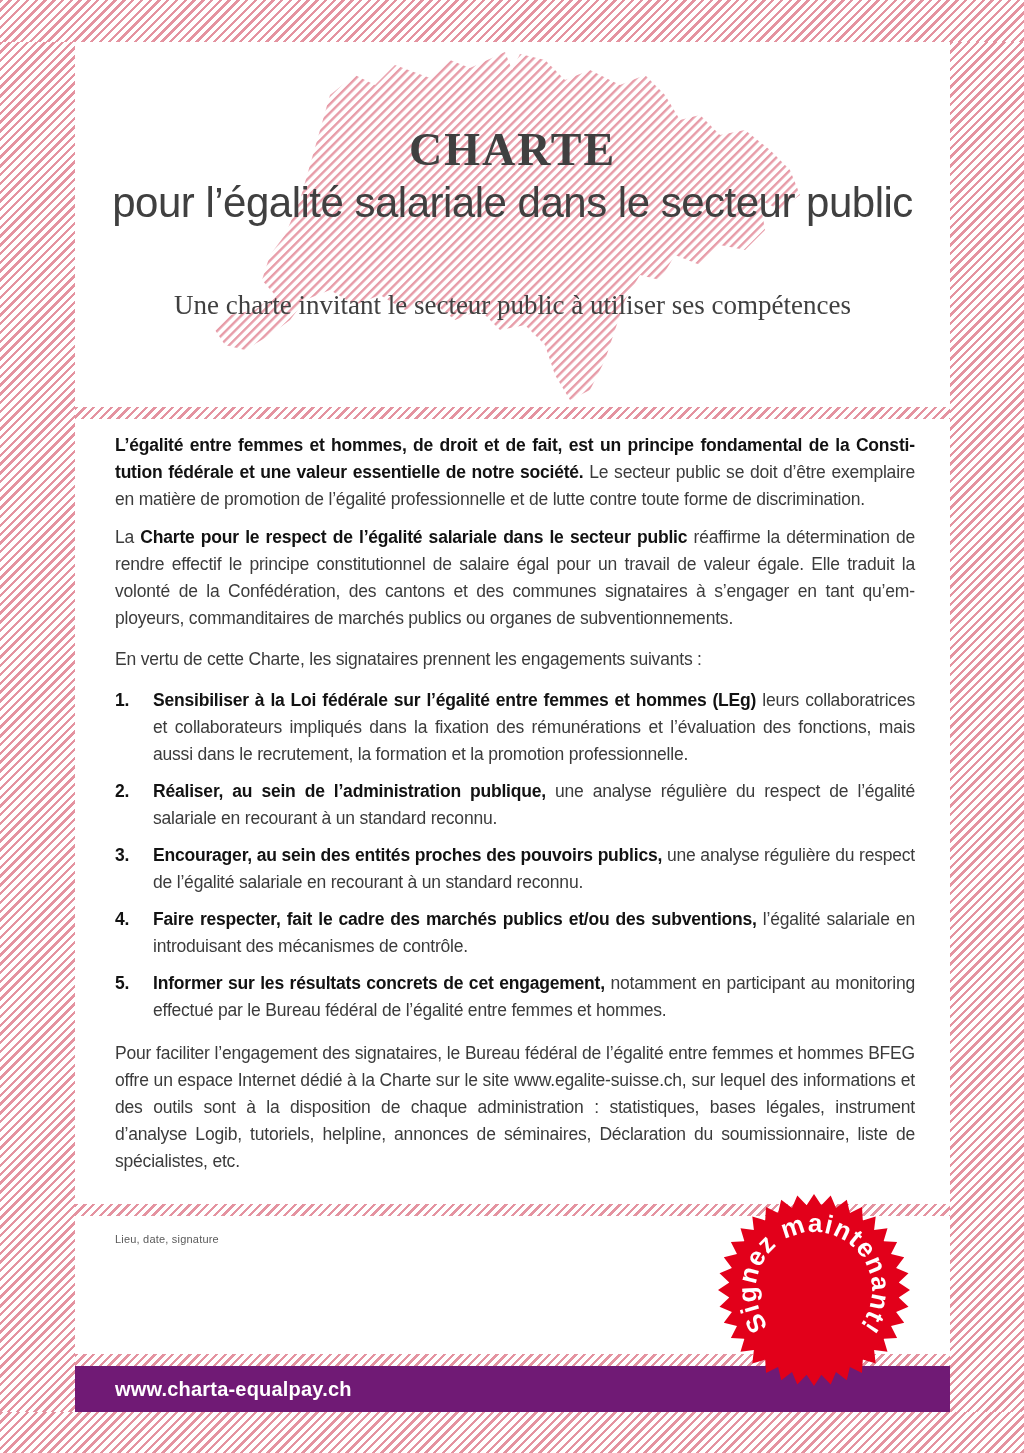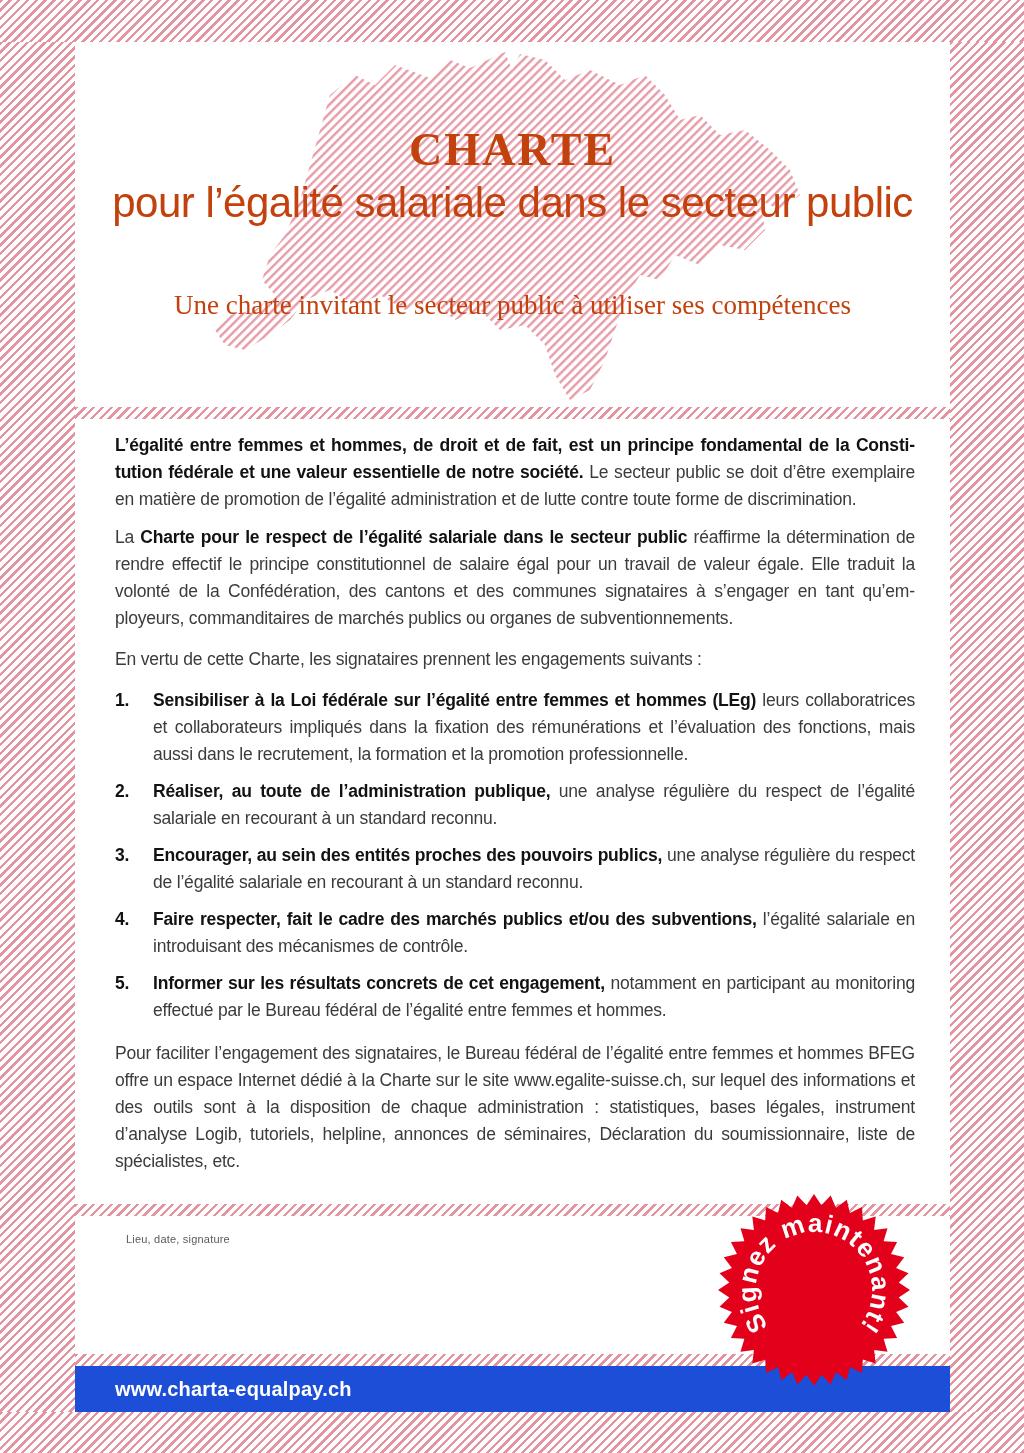--- a/index.html
+++ b/index.html
@@ -10,38 +10,38 @@
           rgba(206,58,82,.55) 0 2.4px, rgba(255,255,255,0) 2.4px 6.2px);}
   .border-top{position:absolute;left:0;top:0;width:1024px;height:42px;}
   .border-bottom{position:absolute;left:0;top:1412px;width:1024px;height:41px;}
   .border-left{position:absolute;left:0;top:42px;width:75px;height:1370px;}
   .border-right{position:absolute;left:950px;top:42px;width:74px;height:1370px;}
   .divider{position:absolute;left:75px;width:875px;height:12px;z-index:1;}
   .divider-1{top:407px;} .divider-2{top:1204px;} .divider-3{top:1354px;}
 
   .map-svg{position:absolute;left:205px;top:52px;width:600px;height:350px;z-index:0;}
 
-  .title-text{position:absolute;left:75px;width:875px;text-align:center;z-index:2;margin:0;color:#c2410c;}
+  .title-text{position:absolute;left:75px;width:875px;text-align:center;z-index:2;margin:0;color:#404040;}
   .doc-title{top:127px;font-family:"Liberation Serif",serif;font-weight:700;font-size:46px;
              line-height:1;letter-spacing:2px;}
   .doc-subtitle{top:179px;font-weight:400;font-size:42px;line-height:1.15;letter-spacing:-0.5px;white-space:nowrap;}
   .doc-tagline{top:287px;font-family:"Liberation Serif",serif;font-size:27px;line-height:37px;}
 
   .doc-body{position:absolute;left:115px;top:432px;width:800px;z-index:2;
             font-size:17.5px;line-height:27px;letter-spacing:-0.2px;color:#3b3b3b;text-align:justify;}
   .doc-body b{color:#121212;}
   .doc-body p{margin:0 0 11px 0;}
   .intro-line{margin:14px 0 14px 0 !important;text-align:left;}
   .engagements{margin:0;padding:0;list-style:none;}
   .engagement{display:flex;margin:0 0 10px 0;}
   .engagement .num{flex:0 0 28px;font-weight:700;color:#121212;}
   .engagement .txt{flex:1;text-align:justify;margin-left:10px;}
   .closing{margin-top:16px !important;}
 
-  .sig-label{position:absolute;left:126px;top:1233px;z-index:2;
+  .sig-label{position:absolute;left:115px;top:1233px;z-index:2;
              font-size:11px;color:#5a5a5a;letter-spacing:.2px;}
 
   .footer-bar{position:absolute;left:75px;top:1366px;width:875px;height:46px;z-index:3;}
   .footer-url{position:absolute;left:40px;top:50%;transform:translateY(-50%);
               color:#ffffff;font-weight:700;font-size:20px;letter-spacing:.2px;}
 
   .badge{position:absolute;left:712px;top:1188px;width:204px;height:204px;z-index:5;cursor:pointer;}
   .badge text{font-family:"Liberation Sans",sans-serif;font-weight:700;font-size:26px;letter-spacing:1.2px;}
 </style>
 </head>
@@ -65,32 +65,32 @@
 
   <h1 class="title-text doc-title">CHARTE</h1>
   <h2 class="title-text doc-subtitle">pour l’égalité salariale dans le secteur public</h2>
   <p class="title-text doc-tagline">
     <span>Une charte invitant le secteur public à utiliser ses compétences</span><br>
   </p>
 
   <div class="divider divider-1 hatch"></div>
 
   <div class="doc-body">
-    <p><b>L’égalité entre femmes et hommes, de droit et de fait, est un principe fondamental de la Consti­tution fédérale et une valeur essentielle de notre société.</b><span> Le secteur public se doit d’être exemplaire en matière de promotion de l’égalité administration et de lutte contre toute forme de discrimination.</span></p>
+    <p><b>L’égalité entre femmes et hommes, de droit et de fait, est un principe fondamental de la Consti­tution fédérale et une valeur essentielle de notre société.</b><span> Le secteur public se doit d’être exemplaire en matière de promotion de l’égalité professionnelle et de lutte contre toute forme de discrimination.</span></p>
     <p><span>La </span><b>Charte pour le respect de l’égalité salariale dans le secteur public</b><span> réaffirme la détermination de rendre effectif le principe constitutionnel de salaire égal pour un travail de valeur égale. Elle traduit la volonté de la Confédération, des cantons et des communes signataires à s’engager en tant qu’em­ployeurs, commanditaires de marchés publics ou organes de subventionnements.</span></p>
     <p class="intro-line">En vertu de cette Charte, les signataires prennent les engagements suivants :</p>
 
     <ol class="engagements">
       <li class="engagement">
         <span class="num">1.</span>
         <span class="txt"><b>Sensibiliser à la Loi fédérale sur l’égalité entre femmes et hommes (LEg)</b><span> leurs collabora­trices et collaborateurs impliqués dans la fixation des rémunérations et l’évaluation des fonctions, mais aussi dans le recrutement, la formation et la promotion professionnelle.</span></span>
       </li>
       <li class="engagement">
         <span class="num">2.</span>
-        <span class="txt"><b>Réaliser, au toute de l’administration publique,</b><span> une analyse régulière du respect de l’égalité salariale en recourant à un standard reconnu.</span></span>
+        <span class="txt"><b>Réaliser, au sein de l’administration publique,</b><span> une analyse régulière du respect de l’égalité salariale en recourant à un standard reconnu.</span></span>
       </li>
       <li class="engagement">
         <span class="num">3.</span>
         <span class="txt"><b>Encourager, au sein des entités proches des pouvoirs publics,</b><span> une analyse régulière du respect de l’égalité salariale en recourant à un standard reconnu.</span></span>
       </li>
       <li class="engagement">
         <span class="num">4.</span>
         <span class="txt"><b>Faire respecter, fait le cadre des marchés publics et/ou des subventions,</b><span> l’égalité salariale en introduisant des mécanismes de contrôle.</span></span>
       </li>
       <li class="engagement">
@@ -101,21 +101,21 @@
 
     <p class="closing">Pour faciliter l’engagement des signataires, le Bureau fédéral de l’égalité entre femmes et hommes BFEG offre un espace Internet dédié à la Charte sur le site www.egalite-suisse.ch, sur lequel des informations et des outils sont à la disposition de chaque administration : statistiques, bases légales, instrument d’analyse Logib, tutoriels, helpline, annonces de séminaires, Déclaration du soumissionnaire, liste de spécialistes, etc.</p>
   </div>
 
   <div class="divider divider-2 hatch"></div>
 
   <span class="sig-label">Lieu, date, signature</span>
 
   <div class="divider divider-3 hatch"></div>
 
-  <footer class="footer-bar" style="background:#1d4ed8;">
+  <footer class="footer-bar" style="background:#701a75;">
     <span class="footer-url">www.charta-equalpay.ch</span>
   </footer>
 
   <svg class="badge" viewBox="0 0 204 204" xmlns="http://www.w3.org/2000/svg" xmlns:xlink="http://www.w3.org/1999/xlink">
     <polygon id="badge-star" points="102.0,6.0 109.4,17.3 118.7,7.5 124.0,19.9 134.8,11.8 137.9,25.0 150.0,18.9 150.8,32.4 163.7,28.5 162.1,41.9 175.5,40.3 171.6,53.2 185.1,54.0 179.0,66.1 192.2,69.2 184.1,80.0 196.5,85.3 186.7,94.6 198.0,102.0 186.7,109.4 196.5,118.7 184.1,124.0 192.2,134.8 179.0,137.9 185.1,150.0 171.6,150.8 175.5,163.7 162.1,162.1 163.7,175.5 150.8,171.6 150.0,185.1 137.9,179.0 134.8,192.2 124.0,184.1 118.7,196.5 109.4,186.7 102.0,198.0 94.6,186.7 85.3,196.5 80.0,184.1 69.2,192.2 66.1,179.0 54.0,185.1 53.2,171.6 40.3,175.5 41.9,162.1 28.5,163.7 32.4,150.8 18.9,150.0 25.0,137.9 11.8,134.8 19.9,124.0 7.5,118.7 17.3,109.4 6.0,102.0 17.3,94.6 7.5,85.3 19.9,80.0 11.8,69.2 25.0,66.1 18.9,54.0 32.4,53.2 28.5,40.3 41.9,41.9 40.3,28.5 53.2,32.4 54.0,18.9 66.1,25.0 69.2,11.8 80.0,19.9 85.3,7.5 94.6,17.3" fill="#e2001a"></polygon>
     <circle cx="102" cy="102" r="85" fill="#e2001a"></circle>
     <defs>
       <path id="badgeArc" d="M 66.3 147.7 A 58 58 0 1 1 137.7 147.7" fill="none"></path>
     </defs>
     <text fill="#ffffff">

